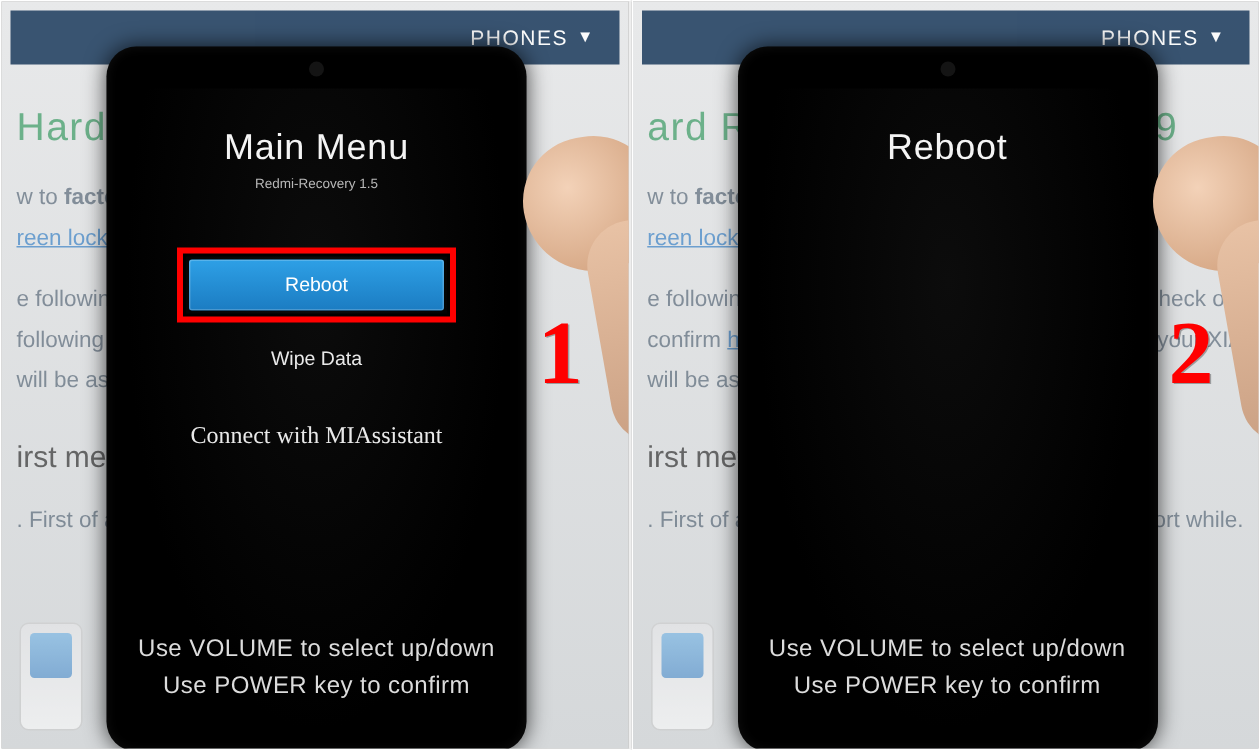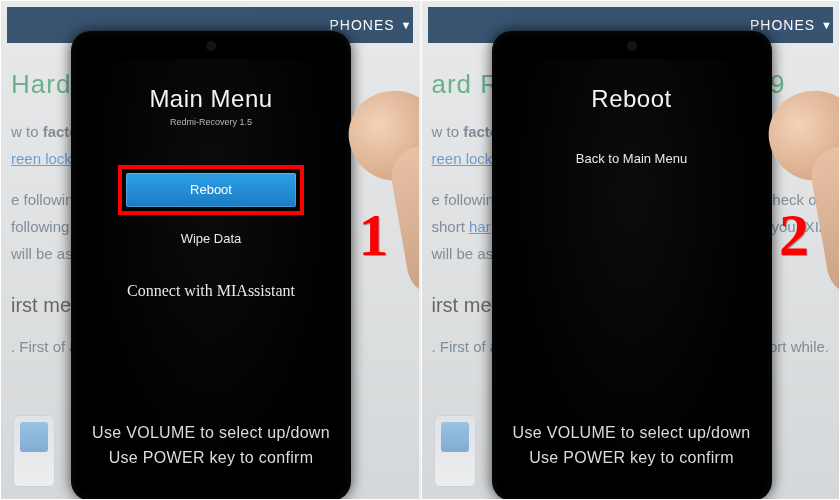--- a/index.html
+++ b/index.html
@@ -51,21 +51,21 @@
     position: absolute;
     top: 6px;
     right: 6px;
     left: 6px;
     height: 36px;
     background: #1a3a5c;
     color: #fff;
     display: flex;
     align-items: center;
     justify-content: flex-end;
-    padding: 0 0;
+    padding: 0 16px;
     font-size: 14px;
     letter-spacing: 1px;
     opacity: 0.85;
   }
   .nav-bar .chev {
     margin-left: 6px;
     font-size: 11px;
   }
   
   .phone {
@@ -265,35 +265,34 @@
     <div class="nav-bar">
       <span>PHONES</span>
       <span class="chev">▼</span>
     </div>
     <div class="bg-text">
       <div class="bg-heading"><span>ard R</span>&nbsp;&nbsp;&nbsp;&nbsp;&nbsp;&nbsp;&nbsp;&nbsp;&nbsp;&nbsp;&nbsp;&nbsp;&nbsp;&nbsp;&nbsp;&nbsp;&nbsp;&nbsp;&nbsp;&nbsp;&nbsp;&nbsp;&nbsp;&nbsp;&nbsp;&nbsp;&nbsp;&nbsp;&nbsp;&nbsp;&nbsp;<span>i 9</span></div>
       <div><span>w to </span><b>factory r</b></div>
       <div><span class="bg-link">reen lock</span><span> in X</span><span style="float:right">9A?</span></div>
       <div style="height:14px"></div>
       <div><span>e following t</span><span style="float:right">. Check out</span></div>
-      <div><span>short </span><span class="bg-link">har</span><span style="float:right">As a result your XIA</span></div>
+      <div><span>confirm </span><span class="bg-link">har</span><span style="float:right">As a result your XIA</span></div>
       <div>will be as</div>
       <div class="bg-fm">irst met</div>
       <div style="height:10px"></div>
       <div><span>. First of all</span><span style="float:right">short while.</span></div>
     </div>
     <div class="thumbimg"></div>
 
     <div class="phone">
       <div class="notch"></div>
       <div class="screen">
         <div class="title">Reboot</div>
         <div class="subtitle"></div>
         <div class="menu-area">
-          <div class="item">Back to Main Menu</div>
         </div>
         <div class="footer">
           <div>Use VOLUME to select up/down</div>
           <div>Use POWER key to confirm</div>
         </div>
       </div>
     </div>
 
     <div class="hand">
         <div class="thumb"></div>

